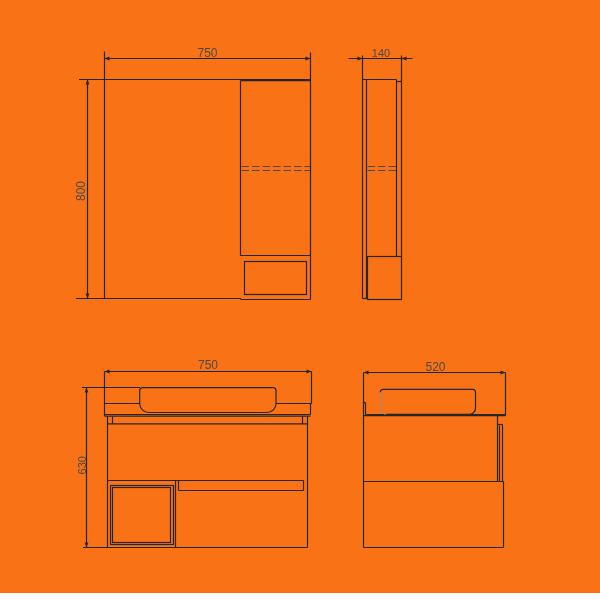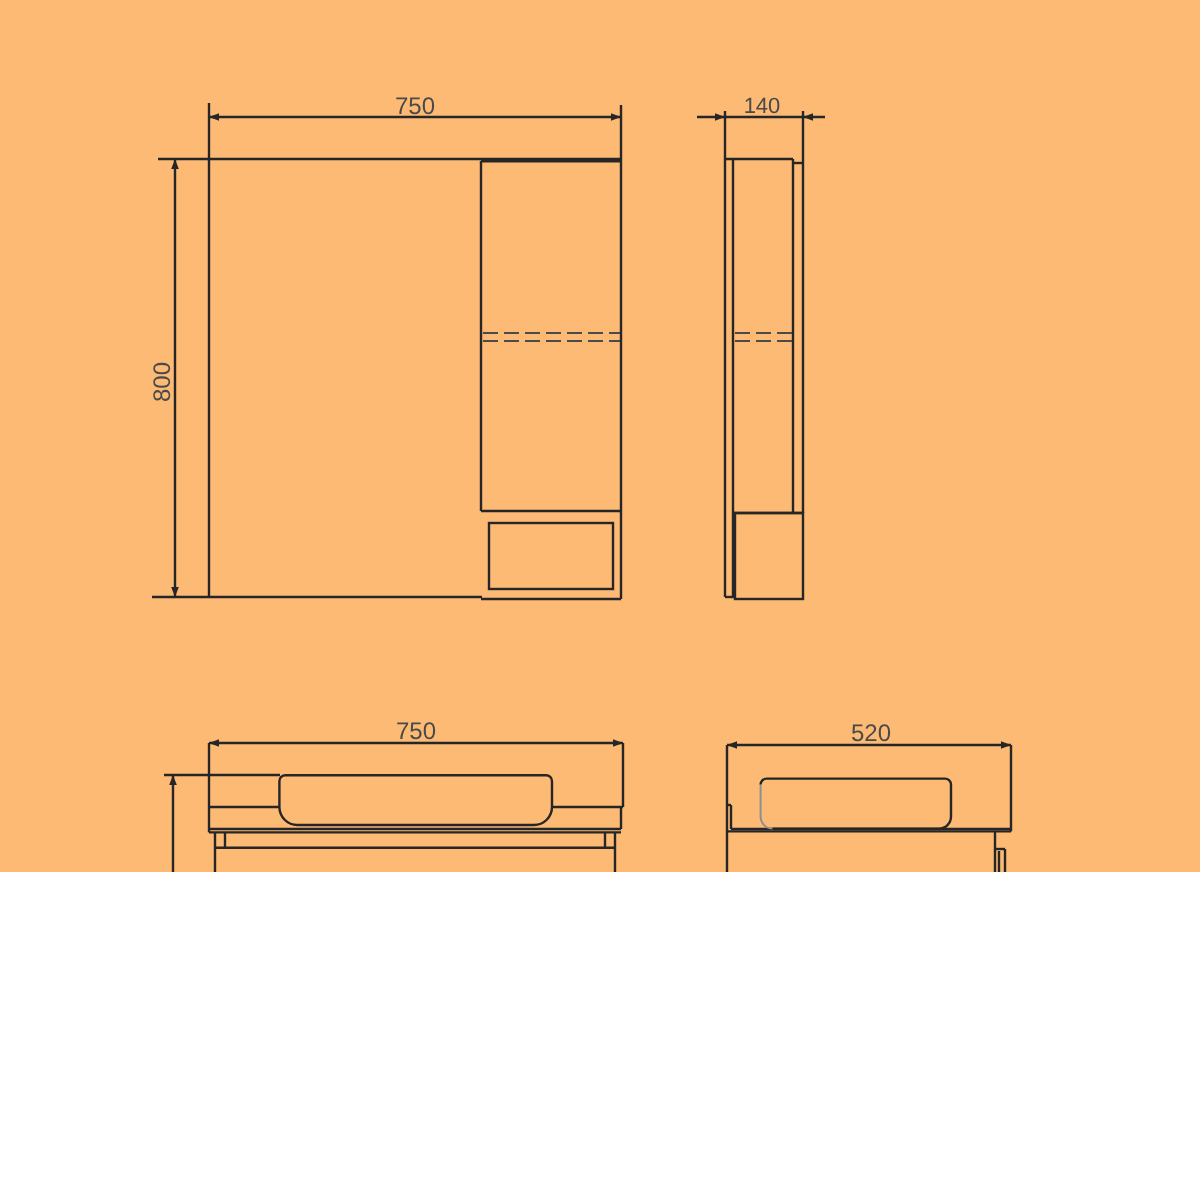--- a/index.html
+++ b/index.html
@@ -1,16 +1,16 @@
 <!DOCTYPE html>
 <html><head>
 <meta charset="utf-8">
 <style>
   html,body{margin:0;padding:0;background:#ffffff;}
-  .wrap{width:600px;height:436px;position:relative;background:#fdba74;}
+  .wrap{width:600px;height:593px;position:relative;background:#f97316;}
   svg{display:block;}
   text{font-family:"Liberation Sans",sans-serif;fill:#4a4a4a;}
 </style>
 </head>
 <body>
 <div class="wrap">
 <svg width="600" height="600" viewBox="0 0 600 600">
 <g stroke="#262626" stroke-width="1.2" fill="none" stroke-linecap="butt">
 
 <g>

